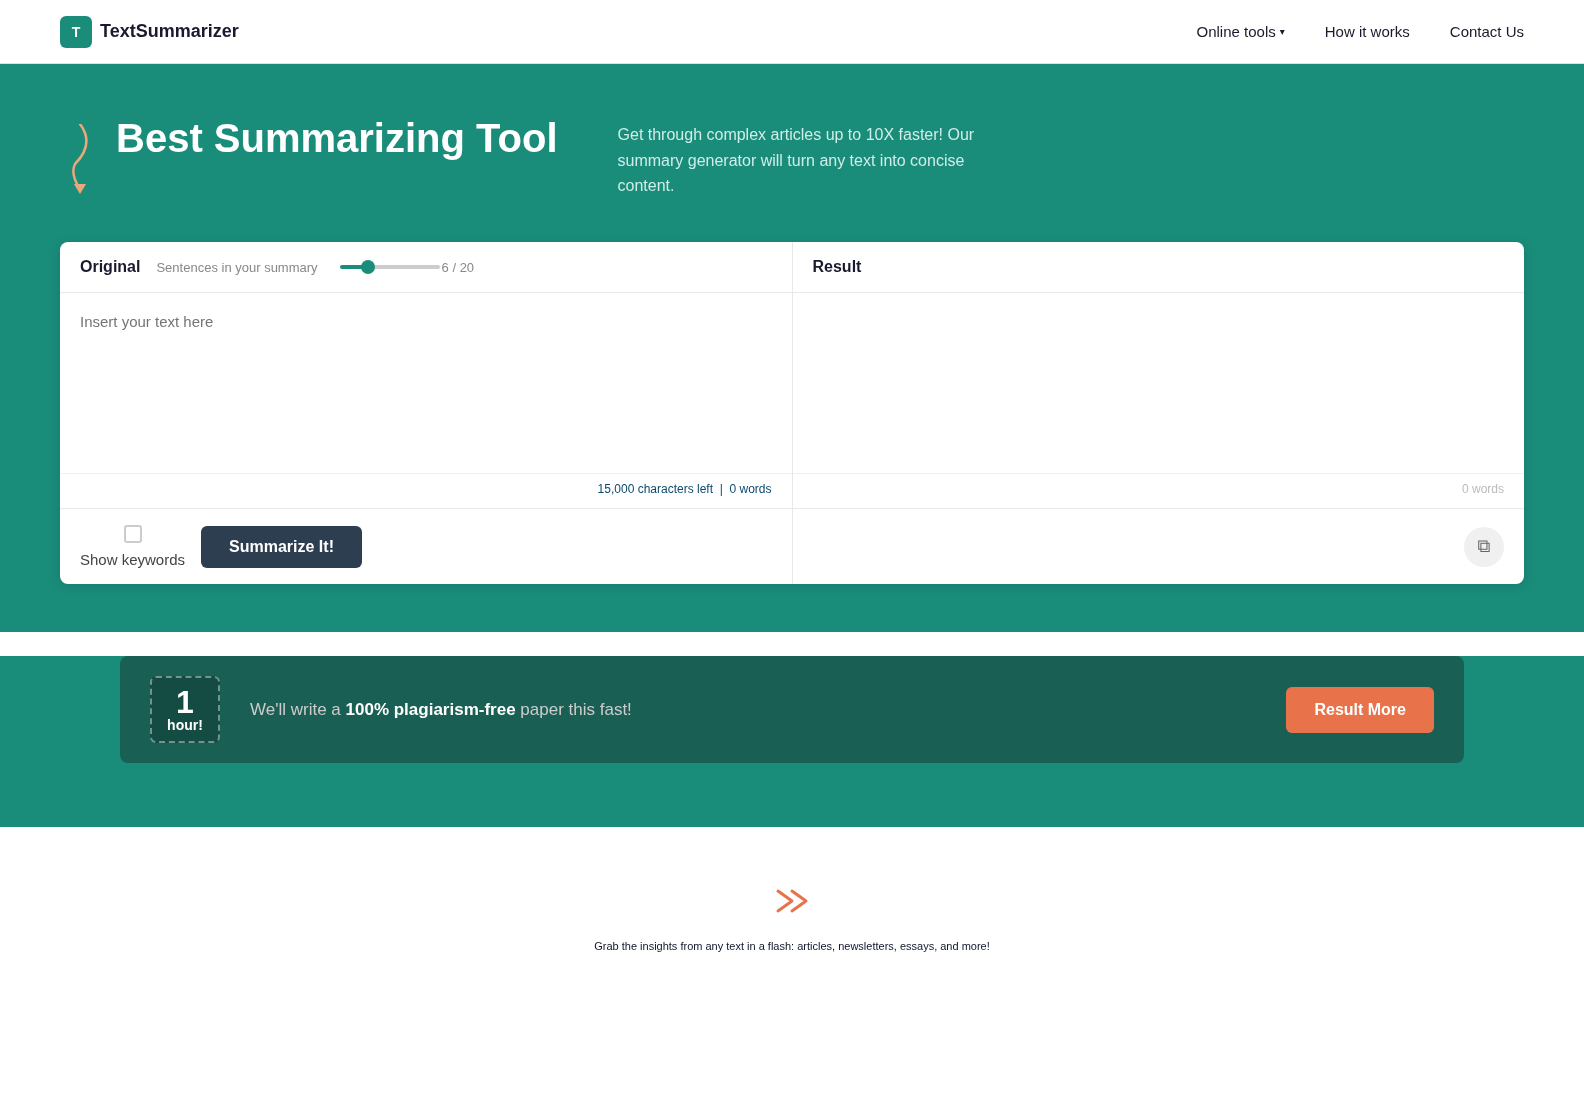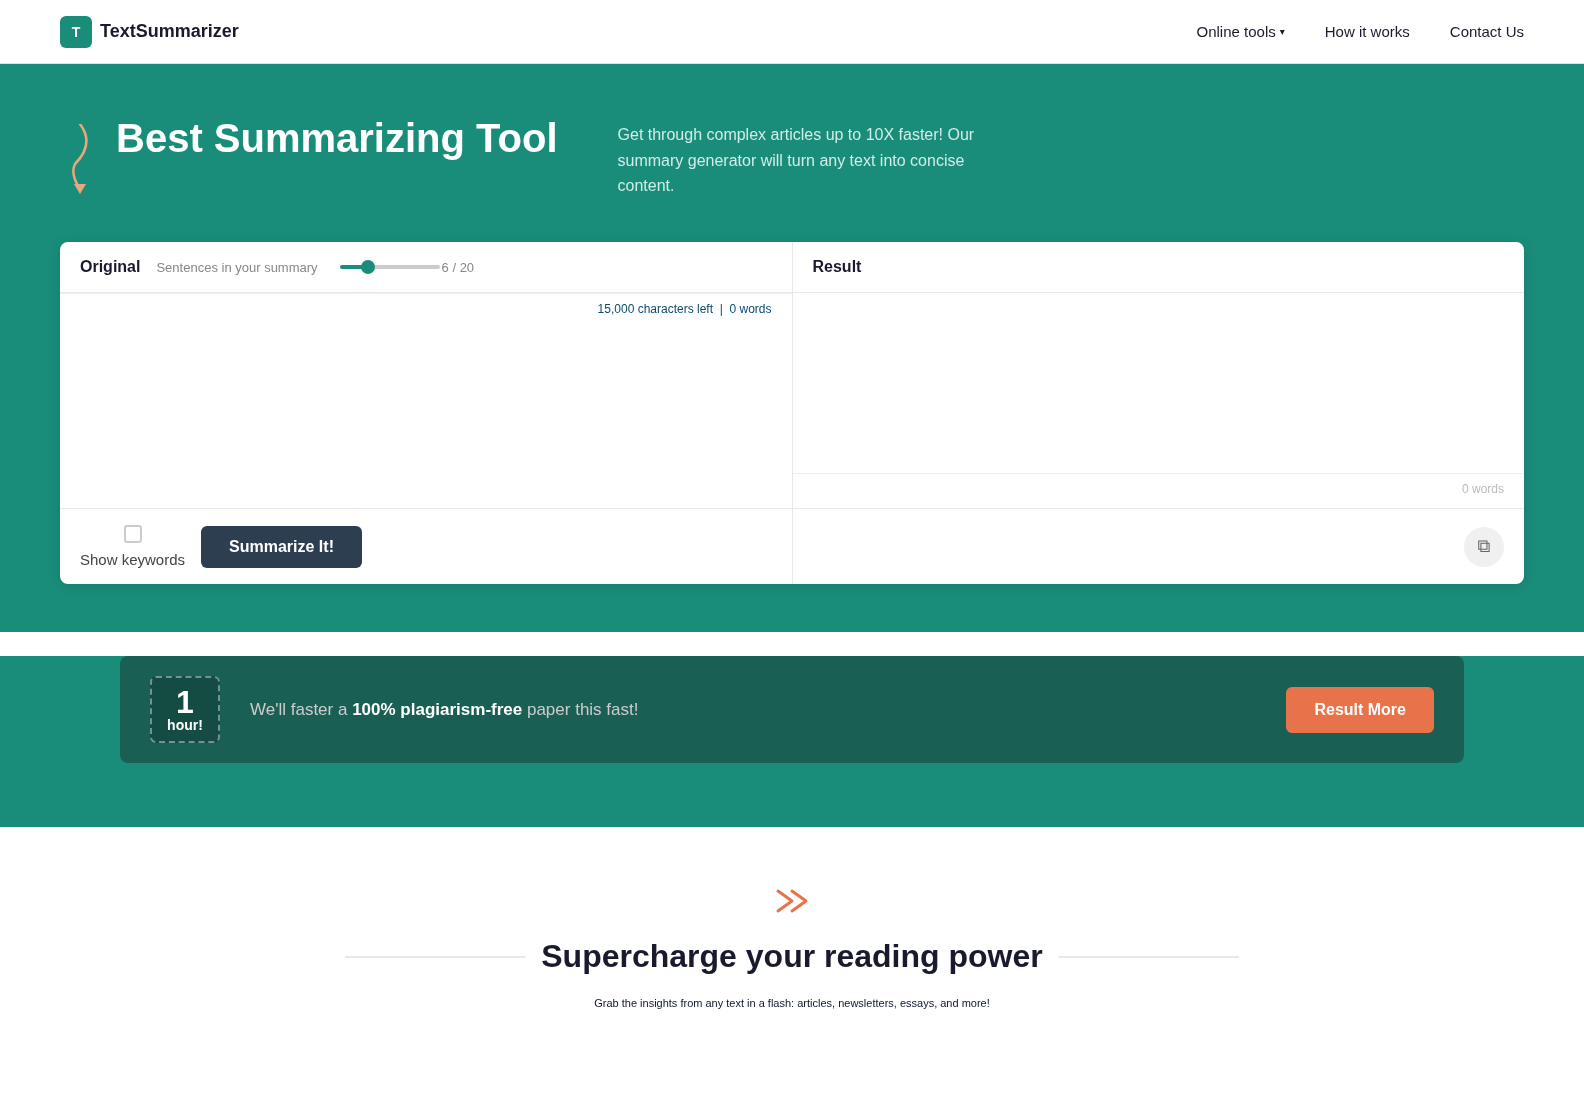--- a/index.html
+++ b/index.html
@@ -394,20 +394,21 @@
           <span class="slider-value">6 / 20</span>
         </div>
       </div>
       <div class="tool-pane-header result">
         <span class="pane-label">Result</span>
       </div>
     </div>
 
     <div class="tool-body">
       <div class="tool-textarea-pane">
+        <textarea class="input-area" placeholder="Insert your text here" style=""></textarea>
         <div class="char-count">
           <span>15,000 characters left</span>&nbsp;&nbsp;|&nbsp;&nbsp;<span>0 words</span>
         </div>
       </div>
       <div class="tool-result-pane">
         <div class="result-area"></div>
         <div class="result-word-count">0 words</div>
       </div>
     </div>
 
@@ -428,31 +429,26 @@
   </div>
 </div>
 
 <div style="background: #1a8c7a; padding: 0 60px 40px;">
   <div class="ad-banner">
     <div class="ad-hour-icon">
       <div style="font-size: 32px; font-weight:900; line-height:1;">1</div>
       <div style="font-size: 14px; font-weight: 600;">hour!</div>
     </div>
     <p class="ad-text">
-      <span>We'll faster a </span><strong>100% plagiarism-free</strong><span> paper this fast!</span>
+      <span>We'll write a </span><strong>100% plagiarism-free</strong><span> paper this fast!</span>
     </p>
     <button class="ad-btn">Result More</button>
   </div>
 </div>
 
 <section class="lower-section">
   <div class="chevron-double">
 <svg width="36" height="28" viewBox="0 0 36 28" fill="none">
   <polyline points="4,4 18,14 4,24" stroke="#e8734a" stroke-width="3" fill="none" stroke-linecap="round" stroke-linejoin="round"></polyline>
   <polyline points="18,4 32,14 18,24" stroke="#e8734a" stroke-width="3" fill="none" stroke-linecap="round" stroke-linejoin="round"></polyline>
 </svg></div>
-  <h2 class="section-title">
-    <div class="section-title-line"></div>
-    <span>Supercharge your reading power</span>
-    <div class="section-title-line"></div>
-  </h2>
   <p class="section-desc">Grab the insights from any text in a flash: articles, newsletters, essays, and more!</p>
 </section>
 
 </body></html>

